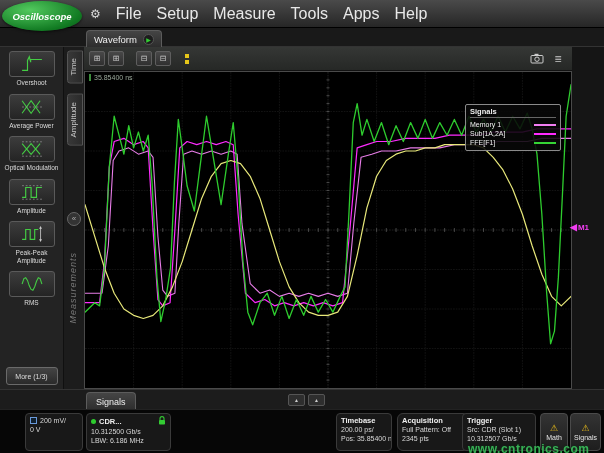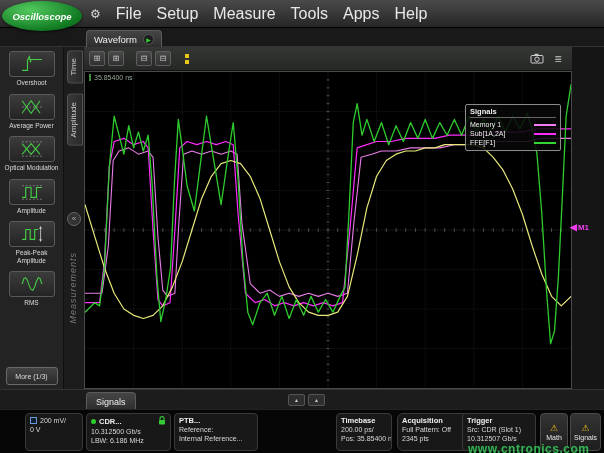--- a/index.html
+++ b/index.html
@@ -376,27 +376,20 @@
           <svg width="8" height="9" viewBox="0 0 8 9">
               <path d="M2,4 V2.6 a2,2 0 0 1 4,0 V4" fill="none" stroke="#3c3" stroke-width="1.1"></path>
               <rect x="1" y="4" width="6" height="4.5" rx="0.8" fill="#3c3"></rect>
             </svg>
         </span>
       </div>
       <div class="ln">10.312500 Gb/s</div>
       <div class="ln lbw">LBW: 6.186 MHz</div>
     </div>
 
-    <div id="sb-ptb" class="sb">
-      <div class="hd">
-          <span>PTB...</span>
-        </div>
-      <div class="ln">Reference:</div>
-      <div class="ln">Internal Reference...</div>
-    </div>
 
     <div id="sb-timebase" class="sb">
       <div class="hd">
           <span>Timebase</span>
         </div>
       <div class="ln">200.00 ps/</div>
       <div class="ln">Pos: 35.85400 ns</div>
     </div>
 
     <div id="sb-acq" class="sb">

